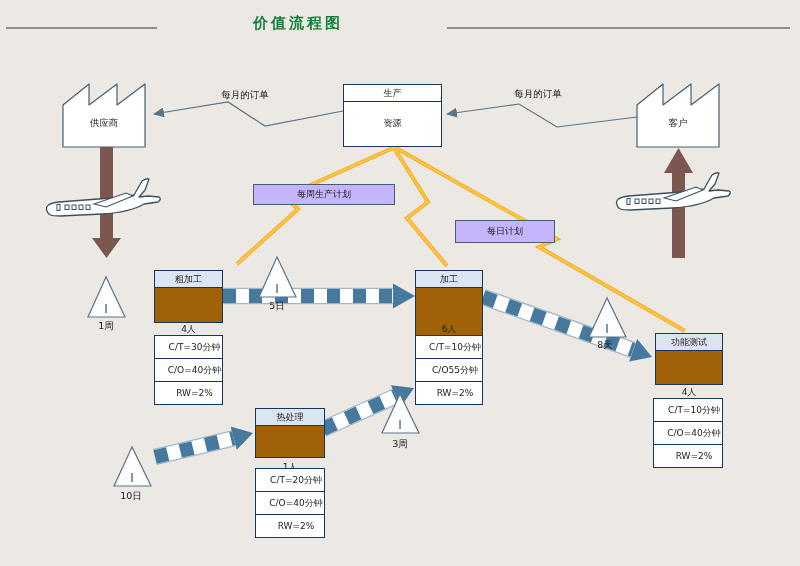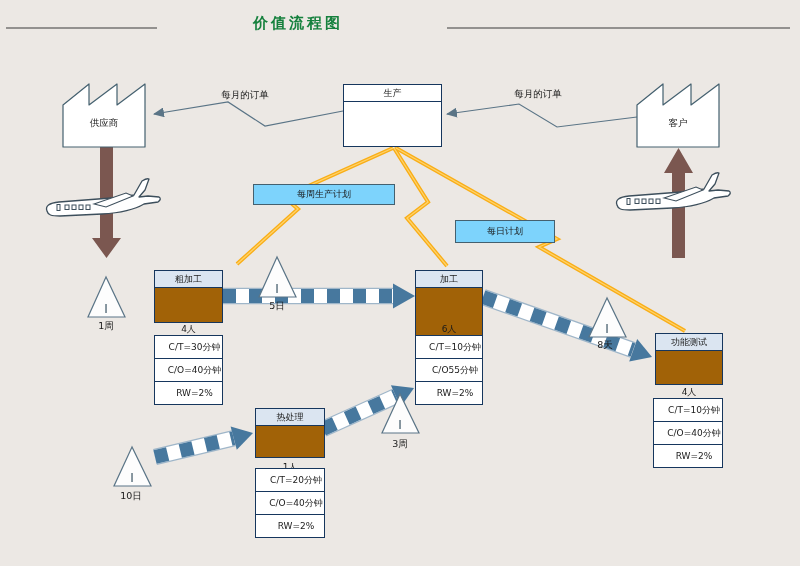--- a/index.html
+++ b/index.html
@@ -2,21 +2,21 @@
 <html><head>
 <meta charset="utf-8">
 <style>
   html,body{margin:0;padding:0;}
   #canvas{position:relative;width:800px;height:566px;background:#ece8e4;overflow:hidden;
           font-family:"DejaVu Sans",sans-serif;color:#1a1a1a;}
   #diagram{position:absolute;left:0;top:0;}
   .abs{position:absolute;box-sizing:border-box;}
   #title{left:233px;top:14px;width:130px;height:22px;font-size:15px;font-weight:bold;
          text-align:center;letter-spacing:3px;color:#15803d;}
-  .planbox{background:#7dd3fc;border:1px solid #44606f;font-size:9px;text-align:center;}
+  .planbox{background:#c4b5fd;border:1px solid #44606f;font-size:9px;text-align:center;}
   .prodbox{background:#fff;border:1px solid #16365d;font-size:9px;text-align:center;}
   .prodhead{height:16px;line-height:16px;border-bottom:1px solid #16365d;}
   .prodbody{height:43px;line-height:43px;}
   .pbox{background:#a16207;border:1px solid #16365d;font-size:9px;text-align:center;}
   .phead{height:16px;line-height:16px;background:#dbe5f1;border-bottom:1px solid #16365d;}
   .pbody{position:relative;height:calc(100% - 17px);}
   .staff{line-height:16px;margin-top:33px;}
   .opicon{position:absolute;left:3px;bottom:2px;}
   .dbox{background:#fff;border:1px solid #16365d;font-size:9px;text-align:center;}
   .drow{height:22px;line-height:22px;padding-left:12px;}
@@ -120,20 +120,21 @@
     <text x="605" y="348">8天</text>
     <text x="400" y="447">3周</text>
     <text x="131" y="499">10日</text>
   </g>
 </svg>
 
 <div class="abs" id="title">价值流程图</div>
 
 <div class="abs prodbox" style="left:343px;top:84px;width:99px;height:63px">
   <div class="prodhead">生产</div>
+  <div class="prodbody">资源</div>
 </div>
 
 <div class="abs planbox" style="left:253px;top:184px;width:142px;height:21px;line-height:19px">每周生产计划</div>
 <div class="abs planbox" style="left:455px;top:220px;width:100px;height:23px;line-height:21px">每日计划</div>
 
 <div class="abs pbox" style="left:154px;top:270px;width:69px;height:53px">
   <div class="phead">粗加工</div>
   <div class="pbody">
     <div class="staff">4人</div>
     <svg class="opicon" width="20" height="13">

